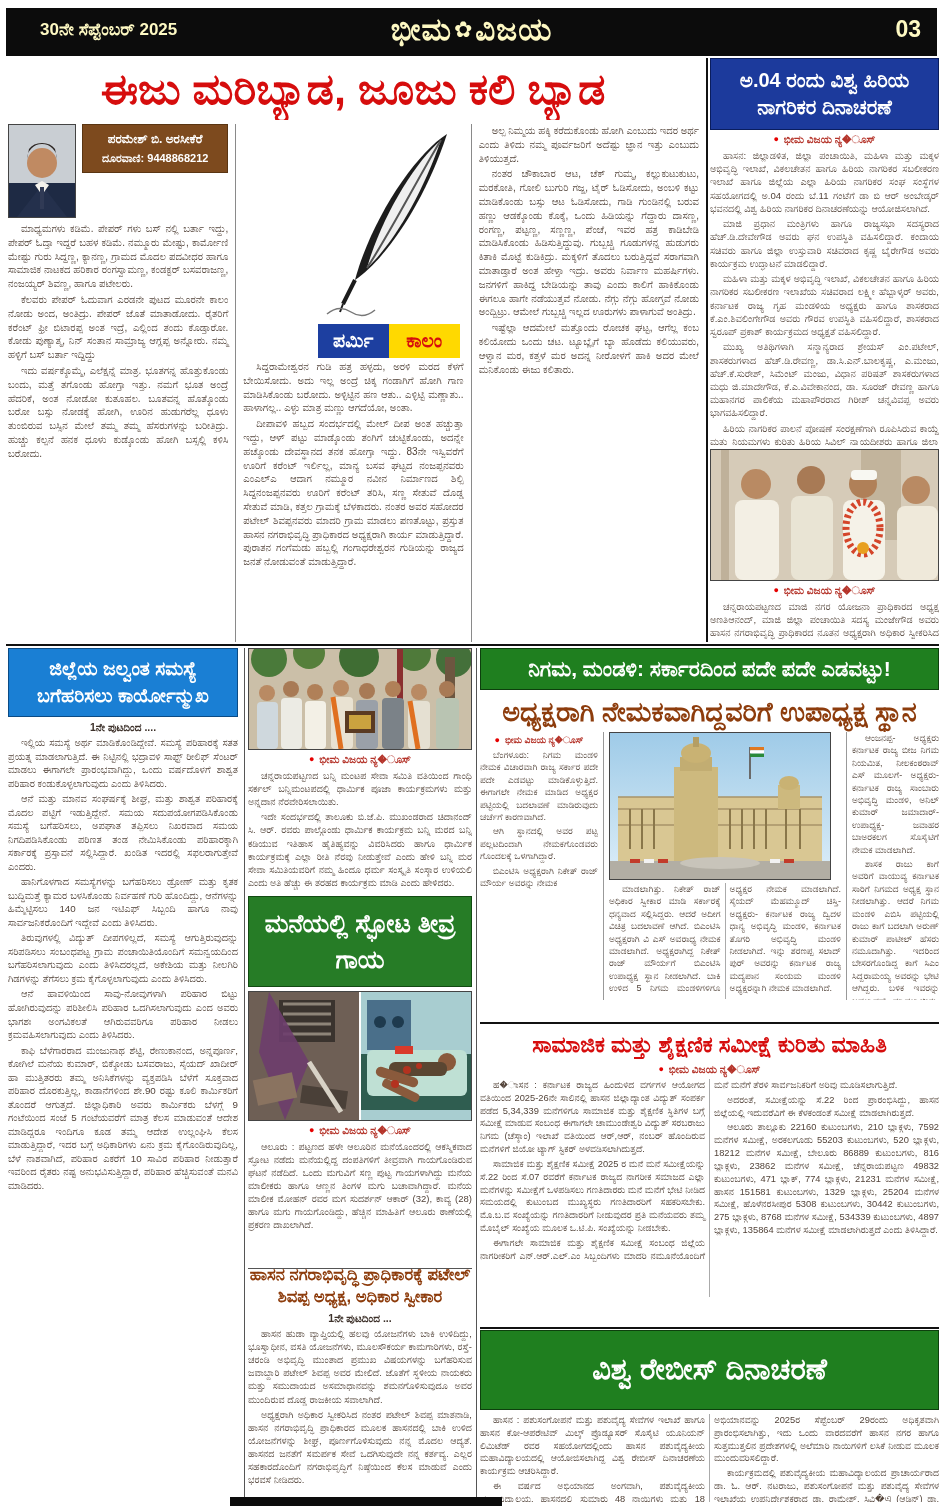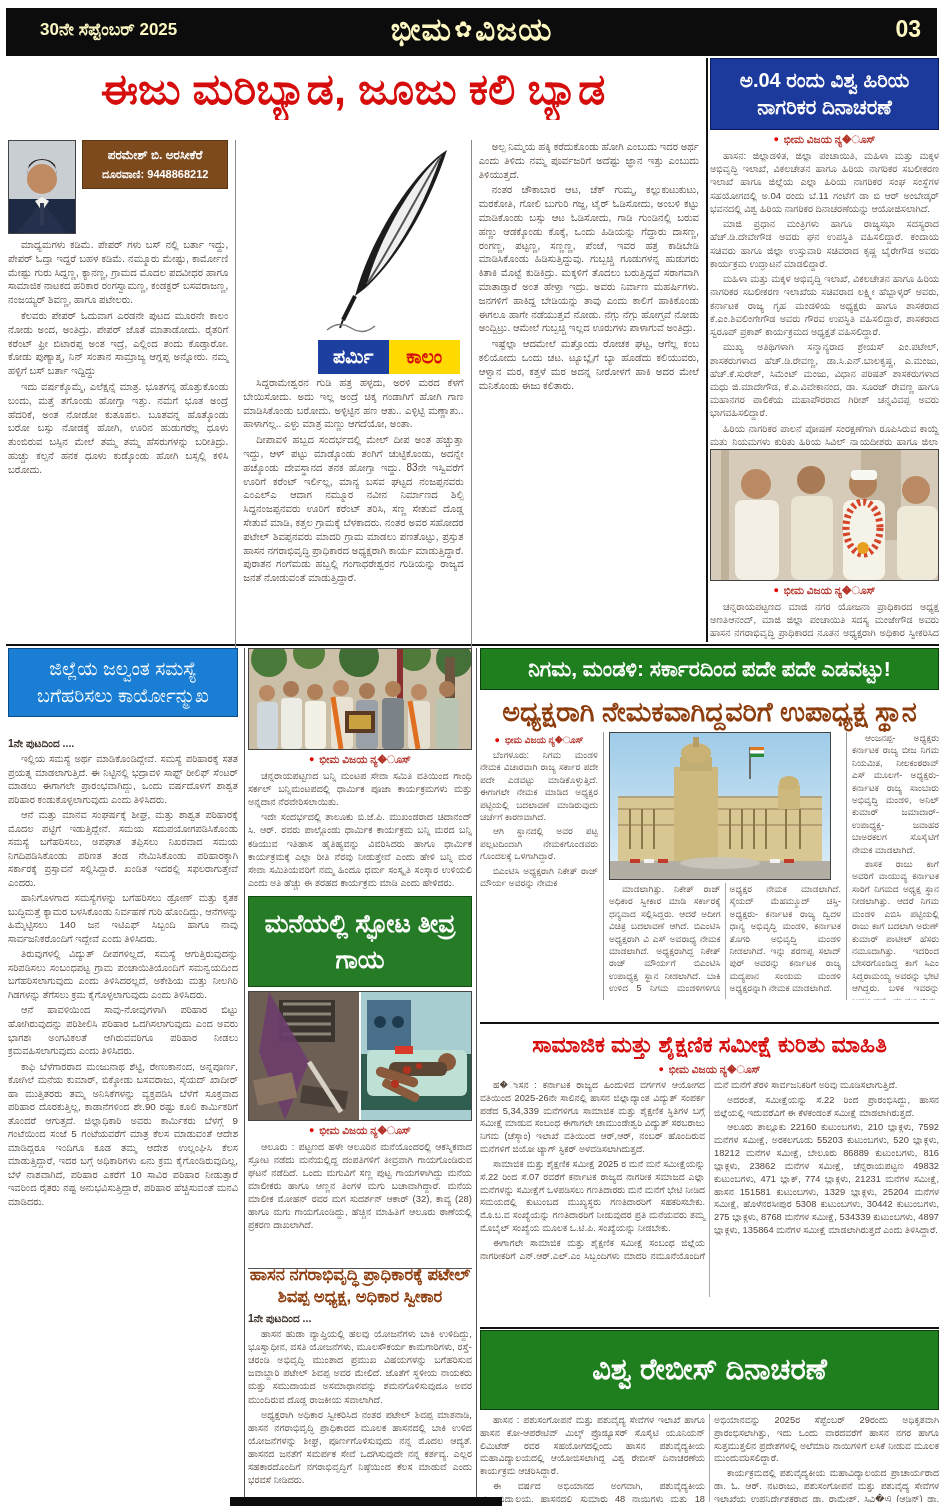--- a/index.html
+++ b/index.html
@@ -13,47 +13,47 @@
   .masthead .pageno { position:absolute; right:16px; top:8px; font-size:23px; font-weight:bold; }
 
   
   .main-headline { position:absolute; left:2px; top:58px; width:702px; height:62px; color:#d60d0d; font-size:43px; font-weight:800; text-align:center; line-height:62px; white-space:nowrap; overflow:hidden; }
 
   
   .bodytext { font-size:10px; line-height:1.38; color:#53443a; text-align:justify; overflow:hidden; }
   .bodytext p.para { margin:0 0 2px 0; text-indent:13px; }
   .byline { display:flex; justify-content:center; align-items:center; gap:5px; color:#b5342a; font-weight:bold; font-size:10.5px; margin:3px 0; }
   .byline .dot { color:#e60000; font-size:9px; line-height:1; }
-  .leadin { font-weight:bold; color:#3d312a; font-size:10.5px; margin:2px 0; }
+  .leadin { font-weight:bold; color:#3d312a; font-size:10.5px; margin:2px 0;text-align:center; }
   .photo { border:1px solid #444; display:block; }
 
   
   .sep-h, .sep-v { position:absolute; background:#111; }
 
   
   .tr-article { position:absolute; left:710px; top:58px; width:229px; height:584px; overflow:hidden; }
   .tr-article .bluebox { background:#1c3a9c; border:1px solid #0a1d5e; color:#fff; text-align:center; font-size:20px; font-weight:bold; line-height:1.35; padding:8px 4px; }
   .tr-article .bodytext { font-size:9.6px; }
 
   
-  .main-cols { position:absolute; left:6px; top:124px; width:700px; height:518px; display:flex;margin-top:16px; }
+  .main-cols { position:absolute; left:6px; top:124px; width:700px; height:518px; display:flex; }
   .main-cols .col { width:33.33%; padding:0 7px 0 2px; overflow:hidden; }
   .main-cols .col + .col { border-left:1px solid #8a8a8a; padding-left:7px; }
   .author-row { display:flex; gap:6px; margin-bottom:4px; }
   .author-box { flex:1; background:#7d4a1e; border:1px solid #5a3512; color:#fff; text-align:center; padding:6px 2px; align-self:flex-start; }
   .author-box .aname { font-size:12px; font-weight:bold; }
   .author-box .aphone { font-size:11px; font-weight:bold; margin-top:3px; }
   .quill-fig { float:right; width:150px; margin:4px 0 2px 6px; text-align:center; }
   .kalam-logo { display:flex; width:142px; margin:2px auto 0; font-weight:800; font-size:19px; }
   .kalam-logo .p1 { background:#1d3fa0; color:#fff; padding:4px 10px; flex:1; }
   .kalam-logo .p2 { background:#ffd900; color:#d60d0d; padding:4px 10px; flex:1; }
 
   
   .left-article { position:absolute; left:8px; top:648px; width:230px; height:852px; overflow:hidden; }
-  .left-article .bluebox { background:#1a7fd4; border:1px solid #0b4b85; color:#fff; text-align:center; font-size:19px; font-weight:normal; line-height:1.4; padding:7px 2px; margin-bottom:20px; }
+  .left-article .bluebox { background:#1a7fd4; border:1px solid #0b4b85; color:#fff; text-align:center; font-size:19px; font-weight:bold; line-height:1.4; padding:7px 2px; margin-bottom:4px; }
   .left-article .bodytext { font-size:9.8px; }
 
   
   .center-col { position:absolute; left:248px; top:648px; width:224px; height:852px; overflow:hidden; }
   .center-col .bodytext { font-size:9.5px; }
   .greenbox { background:#267c26; border:1px solid #124a12; color:#fff; text-align:center; font-size:25px; font-weight:800; line-height:1.45; padding:8px 2px; margin:5px 0 4px; }
   .brown-headline { color:#8d3c0c; text-align:center; font-size:16.5px; font-weight:800; line-height:1.35; padding:5px 0 3px; }
 
   
   .nigama { position:absolute; left:480px; top:648px; width:459px; height:372px; overflow:hidden; }

